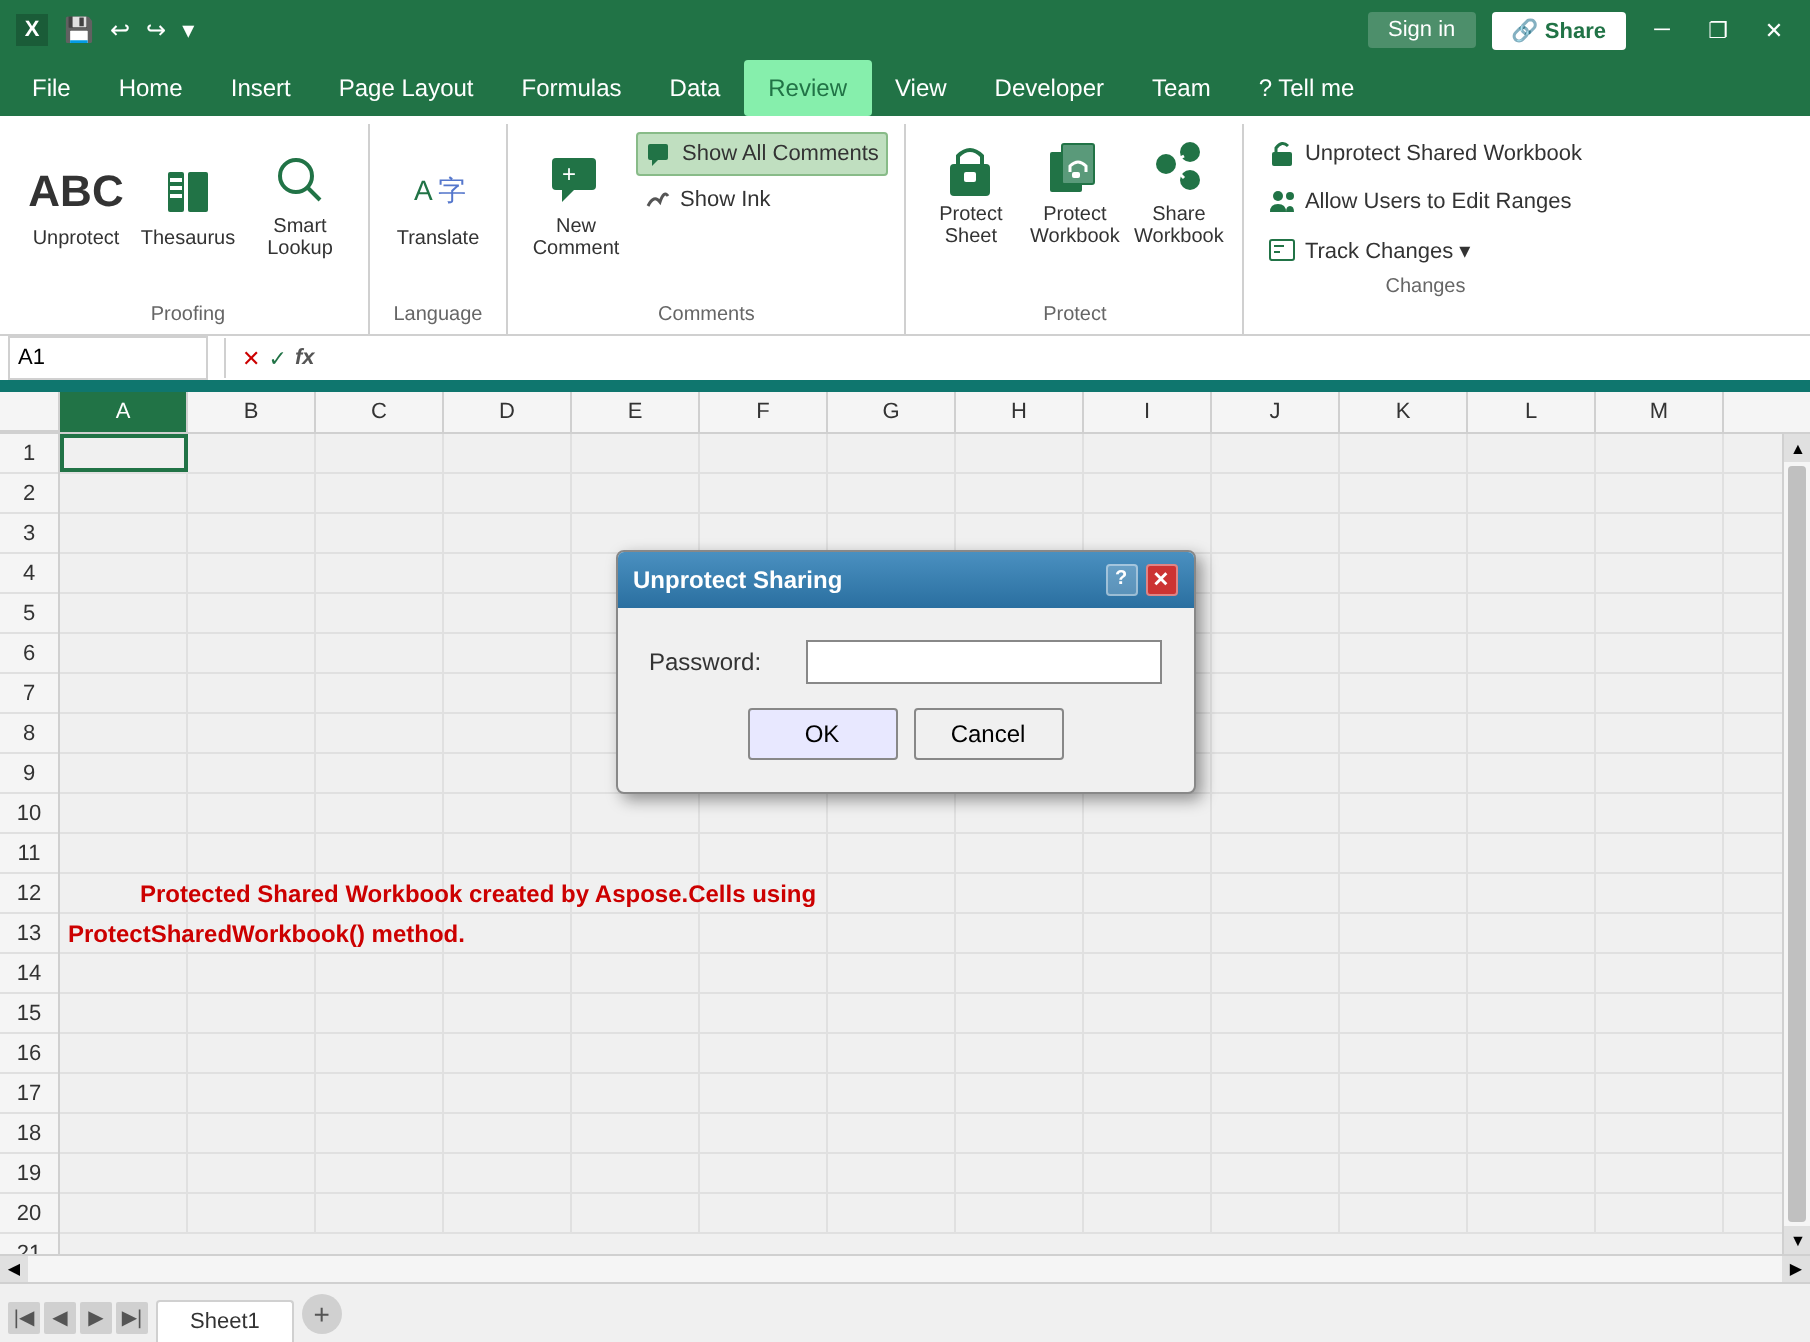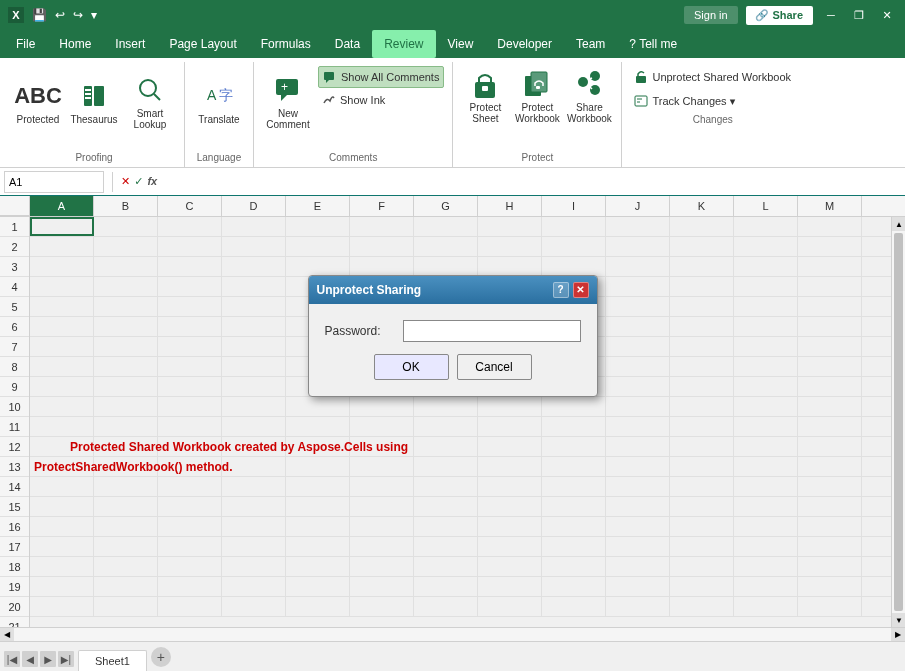--- a/index.html
+++ b/index.html
@@ -121,21 +121,21 @@
       cursor: pointer; border-radius: 3px; padding: 2px; gap: 2px; font-size: 10px; text-align: center; color: #333;
     }
     .changes-section { display: flex; flex-direction: column; gap: 2px; padding-top: 4px; }
 
     
     .formula-bar {
       background: white;
       height: 28px;
       display: flex;
       align-items: center;
-      border-bottom: 1px solid #0f766e;
+      border-bottom: 6px solid #0f766e;
       padding: 0 4px;
       gap: 4px;
     }
     .name-box {
       width: 100px;
       border: 1px solid #d0d0d0;
       padding: 2px 4px;
       font-size: 11px;
       height: 22px;
     }
@@ -362,21 +362,21 @@
 </div>
 
 <div class="ribbon">
 
   <div class="ribbon-group">
     <div class="ribbon-group-content">
       <div class="ribbon-btn-large">
         <div class="ribbon-btn-icon">
           <span style="font-size:22px;font-weight:bold;color:#333;">ABC</span>
         </div>
-        <span>Protected</span>
+        <span>Unprotect</span>
       </div>
       <div class="ribbon-btn-large">
         <div class="ribbon-btn-icon">
           <svg width="28" height="28" viewBox="0 0 28 28">
               <rect x="4" y="4" width="8" height="20" rx="1" fill="#217346"></rect>
               <rect x="14" y="4" width="10" height="20" rx="1" fill="#217346"></rect>
               <rect x="5" y="7" width="6" height="2" fill="white"></rect>
               <rect x="5" y="11" width="6" height="2" fill="white"></rect>
               <rect x="5" y="15" width="6" height="2" fill="white"></rect>
             </svg>
@@ -482,20 +482,29 @@
   </div>
 
   <div class="ribbon-group">
     <div class="changes-section">
       <div class="ribbon-btn-small">
         <svg width="14" height="14" viewBox="0 0 14 14">
             <rect x="2" y="6" width="10" height="7" rx="1" fill="#217346"></rect>
             <path d="M4 6 V4 Q7 0 10 3" fill="none" stroke="#217346" stroke-width="1.5"></path>
           </svg>
         <span>Unprotect Shared Workbook</span>
+      </div>
+      <div class="ribbon-btn-small">
+        <svg width="14" height="14" viewBox="0 0 14 14">
+            <circle cx="5" cy="4" r="2.5" fill="#217346"></circle>
+            <path d="M1 12 Q1 8 5 8 Q9 8 9 12" fill="#217346"></path>
+            <circle cx="11" cy="4" r="2" fill="#217346"></circle>
+            <path d="M9 12 Q9 9 11 9 Q13 9 13 12" fill="#217346"></path>
+          </svg>
+        <span>Allow Users to Edit Ranges</span>
       </div>
       <div class="ribbon-btn-small">
         <svg width="14" height="14" viewBox="0 0 14 14">
             <rect x="1" y="2" width="12" height="10" rx="1" fill="none" stroke="#217346" stroke-width="1"></rect>
             <line x1="3" y1="5" x2="8" y2="5" stroke="#217346" stroke-width="1"></line>
             <line x1="3" y1="8" x2="6" y2="8" stroke="#217346" stroke-width="1"></line>
           </svg>
         <span>Track Changes ▾</span>
       </div>
     </div>

